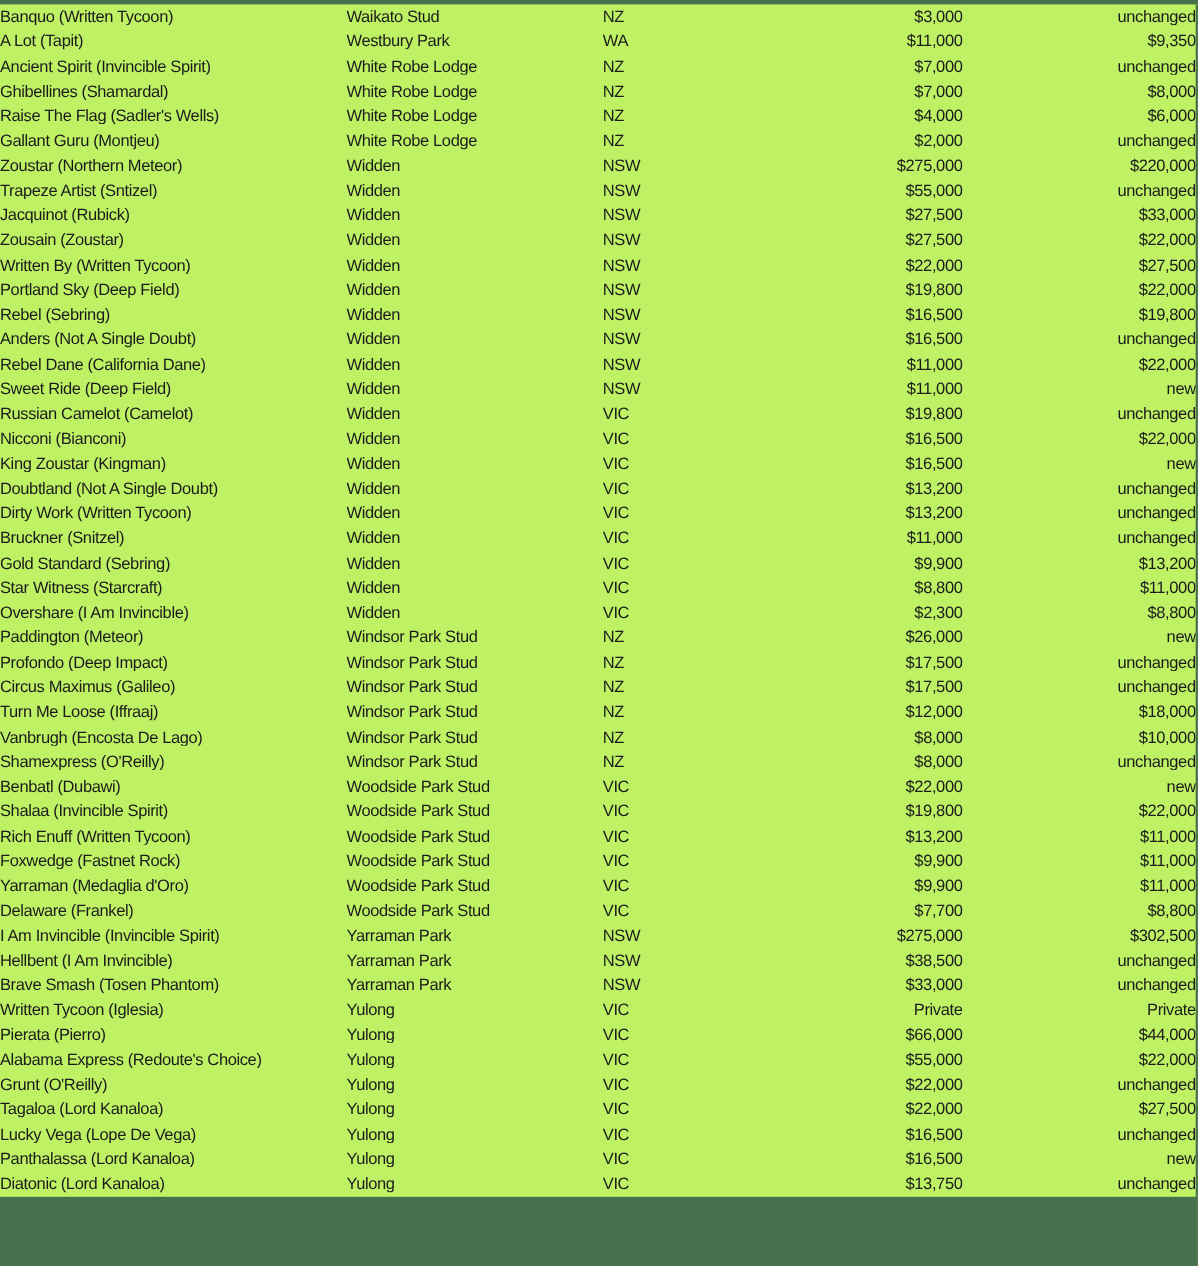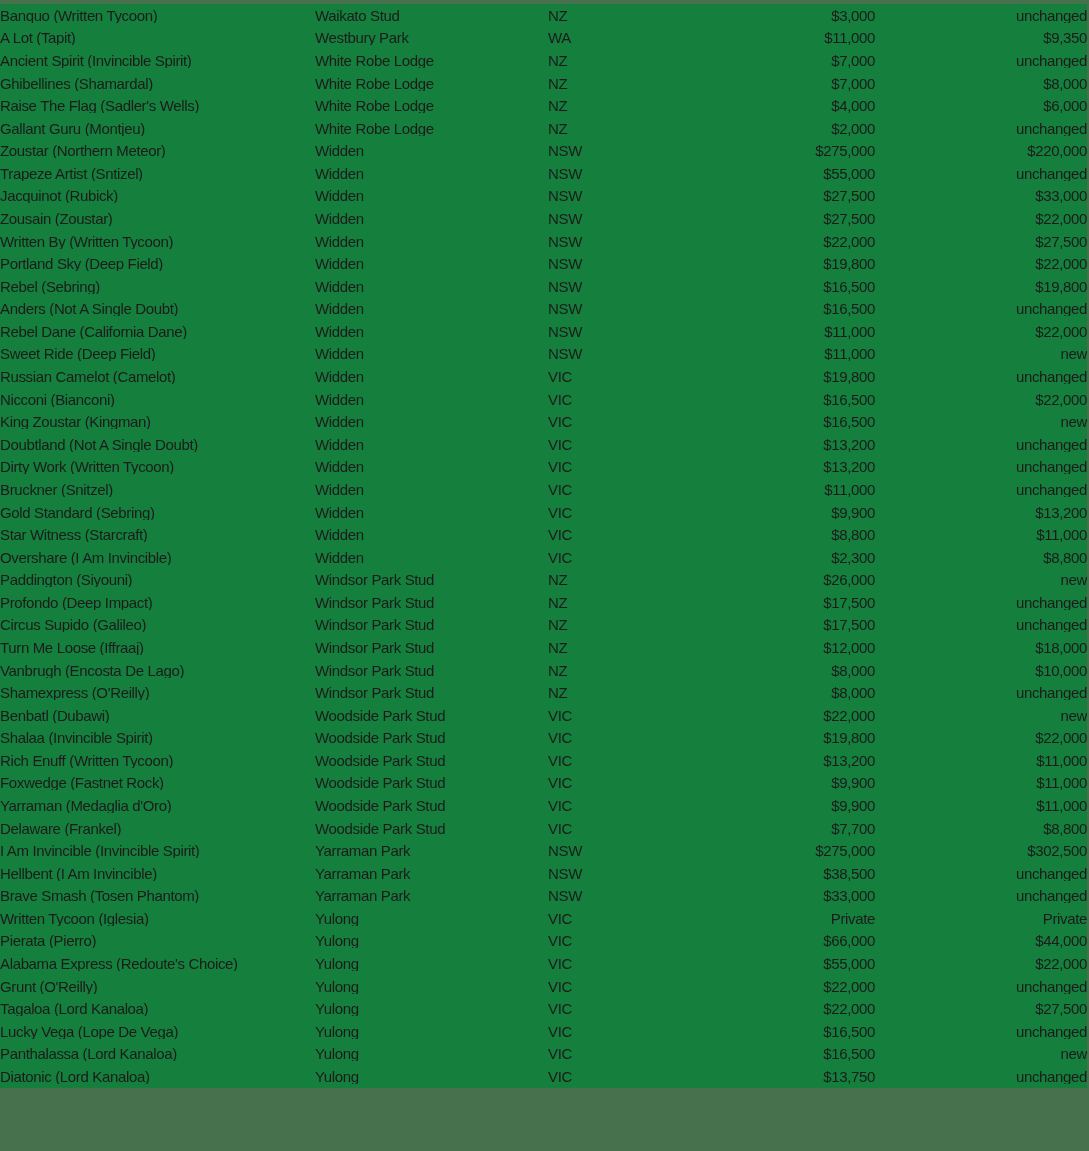--- a/index.html
+++ b/index.html
@@ -2,21 +2,21 @@
 <html><head>
 <meta charset="utf-8">
 <style>
   html, body { margin: 0; padding: 0; }
   body {
     width: 1089px; height: 1151px;
     background: #ffffff;
     font-family: "Liberation Sans", sans-serif;
     overflow: hidden;
   }
-  .page { position: relative; width: 1089px; height: 1151px; background: #15803d; }
+  .page { position: relative; width: 1089px; height: 1151px; background: #bef264; }
   .top-bar { position: absolute; top: 0; left: 0; right: 0; height: 4px; }
   .table-wrap {
     position: absolute; top: 4px; left: 0; right: 0; height: 1084px;
     border-right: 2px solid #47714d;
     overflow: hidden;
   }
   .row {
     display: grid;
     grid-template-columns: 315px 233px 127px 200px 1fr;
     height: 22.58px;
@@ -233,37 +233,37 @@
 
   <div class="row">
     <div class="cell">Overshare (I Am Invincible)</div>
     <div class="cell">Widden</div>
     <div class="cell">VIC</div>
     <div class="cell num">$2,300</div>
     <div class="cell num">$8,800</div>
   </div>
 
   <div class="row">
-    <div class="cell">Paddington (Siyouni)</div>
+    <div class="cell">Paddington (Meteor)</div>
     <div class="cell">Windsor Park Stud</div>
     <div class="cell">NZ</div>
     <div class="cell num">$26,000</div>
     <div class="cell num">new</div>
   </div>
 
   <div class="row">
     <div class="cell">Profondo (Deep Impact)</div>
     <div class="cell">Windsor Park Stud</div>
     <div class="cell">NZ</div>
     <div class="cell num">$17,500</div>
     <div class="cell num">unchanged</div>
   </div>
 
   <div class="row">
-    <div class="cell">Circus Supido (Galileo)</div>
+    <div class="cell">Circus Maximus (Galileo)</div>
     <div class="cell">Windsor Park Stud</div>
     <div class="cell">NZ</div>
     <div class="cell num">$17,500</div>
     <div class="cell num">unchanged</div>
   </div>
 
   <div class="row">
     <div class="cell">Turn Me Loose (Iffraaj)</div>
     <div class="cell">Windsor Park Stud</div>
     <div class="cell">NZ</div>

